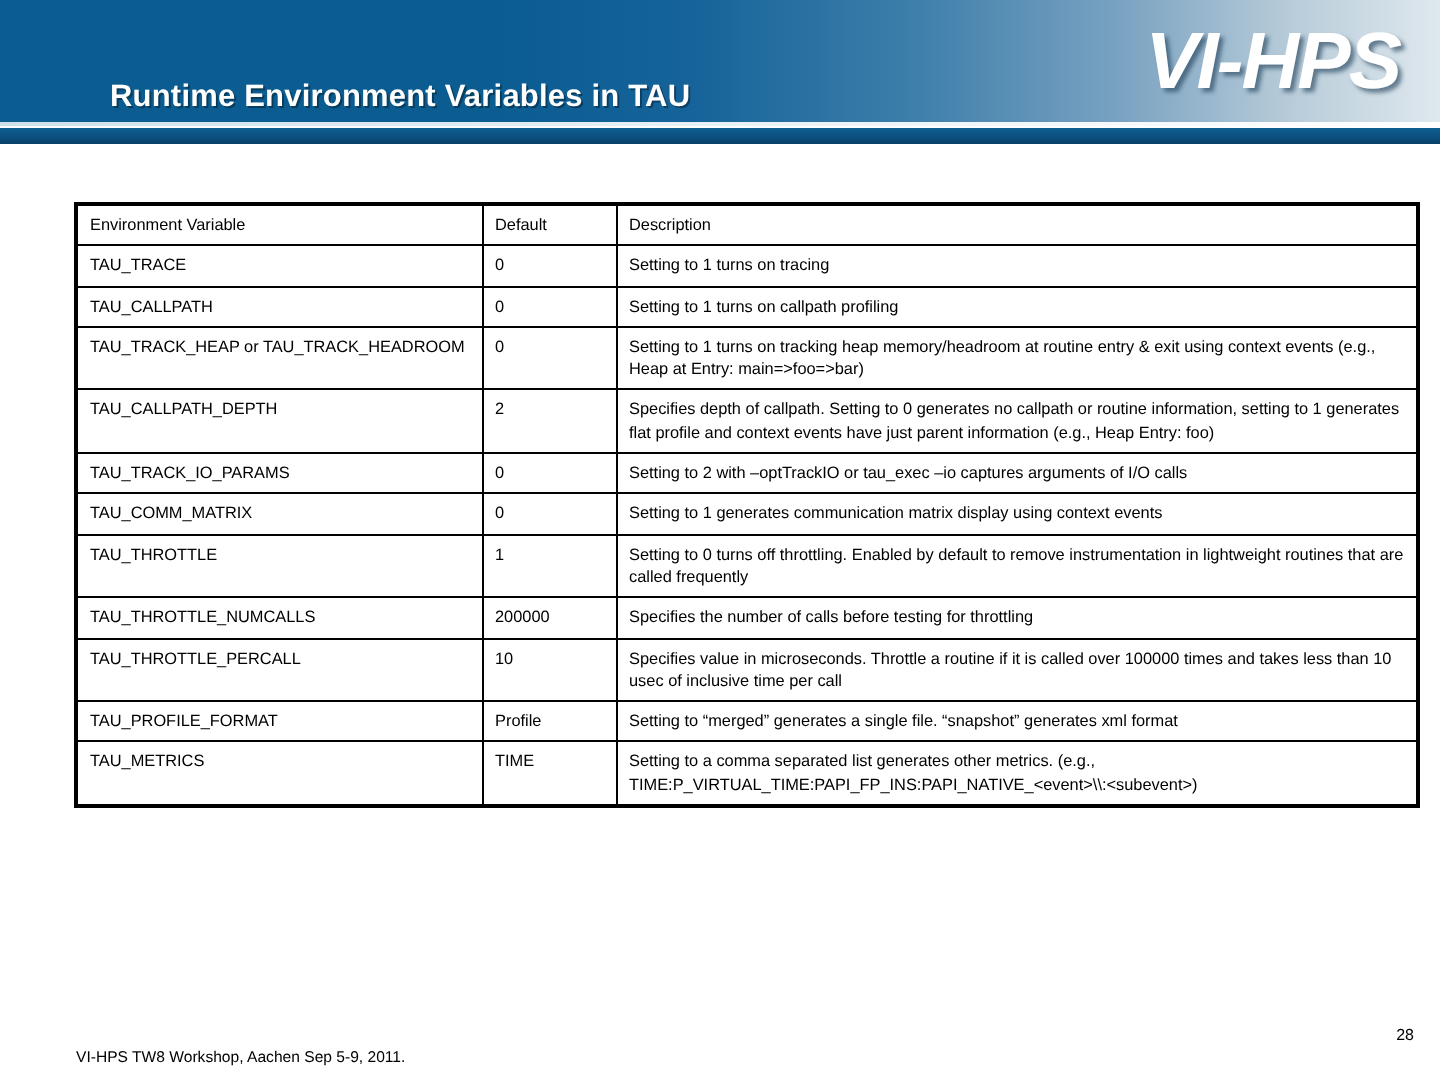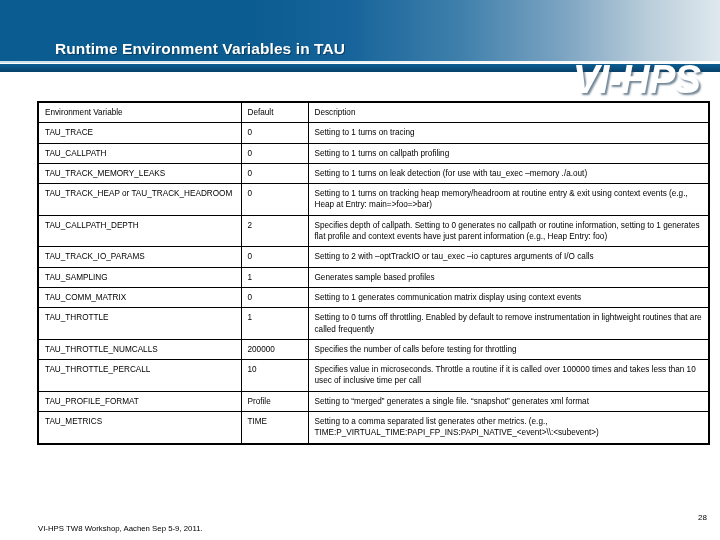--- a/index.html
+++ b/index.html
@@ -75,21 +75,20 @@
     top: 8px;
     font-size: 40px;
     font-weight: bold;
     font-style: italic;
     color: #ffffff;
     letter-spacing: -1px;
     line-height: 46px;
     text-shadow: 2px 2px 2px rgba(40,70,95,0.65);
     font-family: "Liberation Sans", sans-serif;
     white-space: nowrap;
-    margin-top: 48px;
   }
   .logo .cap { font-size: 40px; }
 
   
   .tbl-wrap {
     position: absolute;
     left: 37px;
     top: 101px;
     width: 671px;
   }
@@ -166,46 +165,36 @@
       <tr>
         <td>TAU_TRACE</td>
         <td>0</td>
         <td>Setting to 1 turns on tracing</td>
       </tr>
       <tr>
         <td>TAU_CALLPATH</td>
         <td>0</td>
         <td>Setting to 1 turns on callpath profiling</td>
       </tr>
-      <tr>
-        <td>TAU_TRACK_MEMORY_LEAKS</td>
-        <td>0</td>
-        <td>Setting to 1 turns on leak detection (for use with tau_exec –memory ./a.out)</td>
-      </tr>
       <tr class="row-tall">
         <td>TAU_TRACK_HEAP or TAU_TRACK_HEADROOM</td>
         <td>0</td>
         <td>Setting to 1 turns on tracking heap memory/headroom at routine entry &amp; exit using context events (e.g., Heap at Entry: main=&gt;foo=&gt;bar)</td>
       </tr>
       <tr class="row-tall">
         <td>TAU_CALLPATH_DEPTH</td>
         <td>2</td>
         <td>Specifies depth of callpath. Setting to 0 generates no callpath or routine information, setting to 1 generates flat profile and context events have just parent information (e.g., Heap Entry: foo)</td>
       </tr>
       <tr>
         <td>TAU_TRACK_IO_PARAMS</td>
         <td>0</td>
         <td>Setting to 2 with –optTrackIO or tau_exec –io captures arguments of I/O calls</td>
       </tr>
       <tr>
-        <td>TAU_SAMPLING</td>
-        <td>1</td>
-        <td>Generates sample based profiles</td>
-      </tr>
-      <tr>
         <td>TAU_COMM_MATRIX</td>
         <td>0</td>
         <td>Setting to 1 generates communication matrix display using context events</td>
       </tr>
       <tr class="row-tall">
         <td>TAU_THROTTLE</td>
         <td>1</td>
         <td>Setting to 0 turns off throttling. Enabled by default to remove instrumentation in lightweight routines that are called frequently</td>
       </tr>
       <tr>

